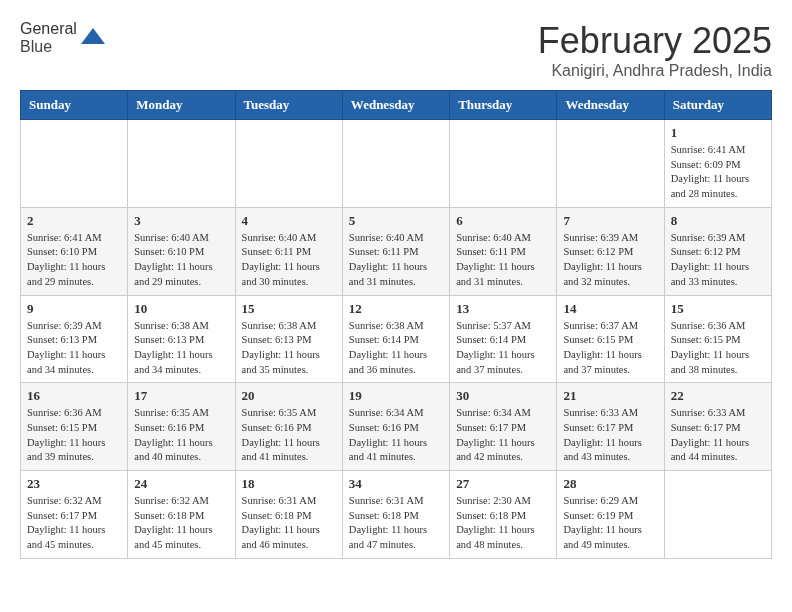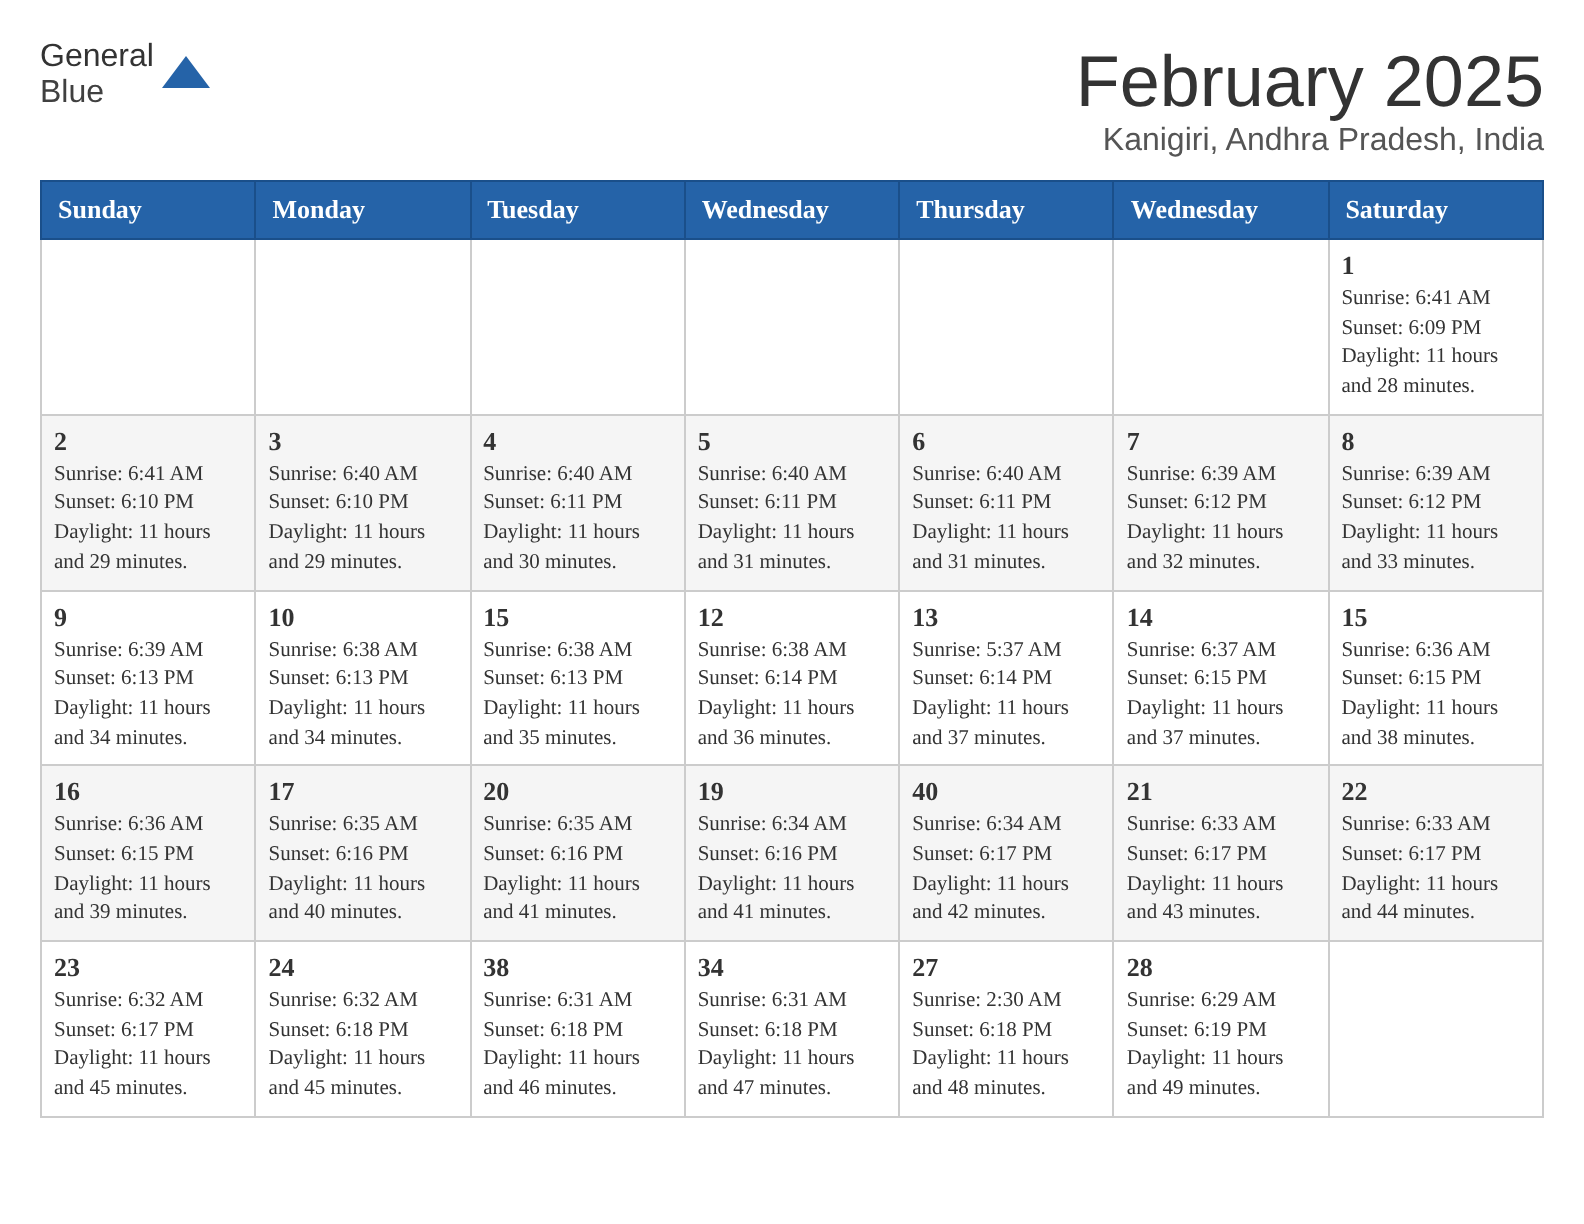--- a/index.html
+++ b/index.html
@@ -234,21 +234,21 @@
 Sunset: 6:16 PM
 Daylight: 11 hours and 41 minutes.</div>
         </td>
         <td>
           <span class="day-number">19</span>
           <div class="day-info">Sunrise: 6:34 AM
 Sunset: 6:16 PM
 Daylight: 11 hours and 41 minutes.</div>
         </td>
         <td>
-          <span class="day-number">40</span>
+          <span class="day-number">30</span>
           <div class="day-info">Sunrise: 6:34 AM
 Sunset: 6:17 PM
 Daylight: 11 hours and 42 minutes.</div>
         </td>
         <td>
           <span class="day-number">21</span>
           <div class="day-info">Sunrise: 6:33 AM
 Sunset: 6:17 PM
 Daylight: 11 hours and 43 minutes.</div>
         </td>
@@ -266,21 +266,21 @@
 Sunset: 6:17 PM
 Daylight: 11 hours and 45 minutes.</div>
         </td>
         <td>
           <span class="day-number">24</span>
           <div class="day-info">Sunrise: 6:32 AM
 Sunset: 6:18 PM
 Daylight: 11 hours and 45 minutes.</div>
         </td>
         <td>
-          <span class="day-number">38</span>
+          <span class="day-number">18</span>
           <div class="day-info">Sunrise: 6:31 AM
 Sunset: 6:18 PM
 Daylight: 11 hours and 46 minutes.</div>
         </td>
         <td>
           <span class="day-number">34</span>
           <div class="day-info">Sunrise: 6:31 AM
 Sunset: 6:18 PM
 Daylight: 11 hours and 47 minutes.</div>
         </td>

